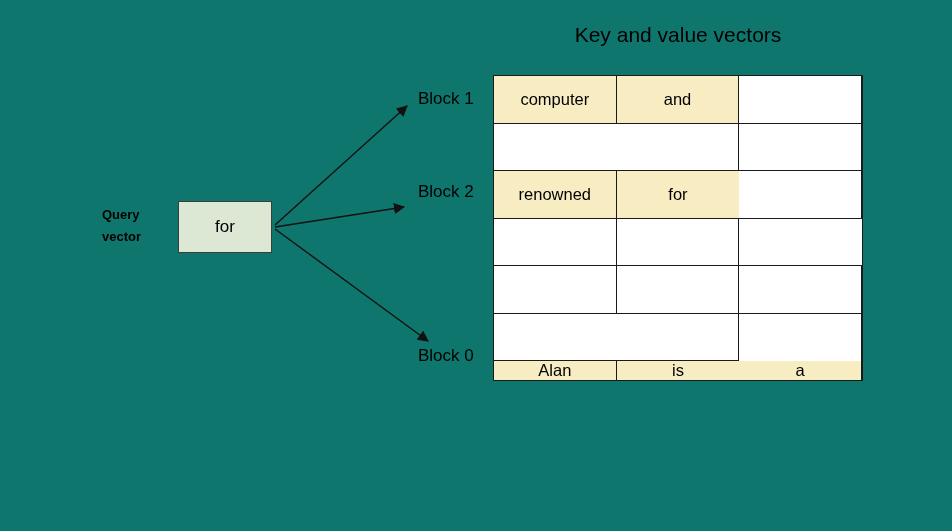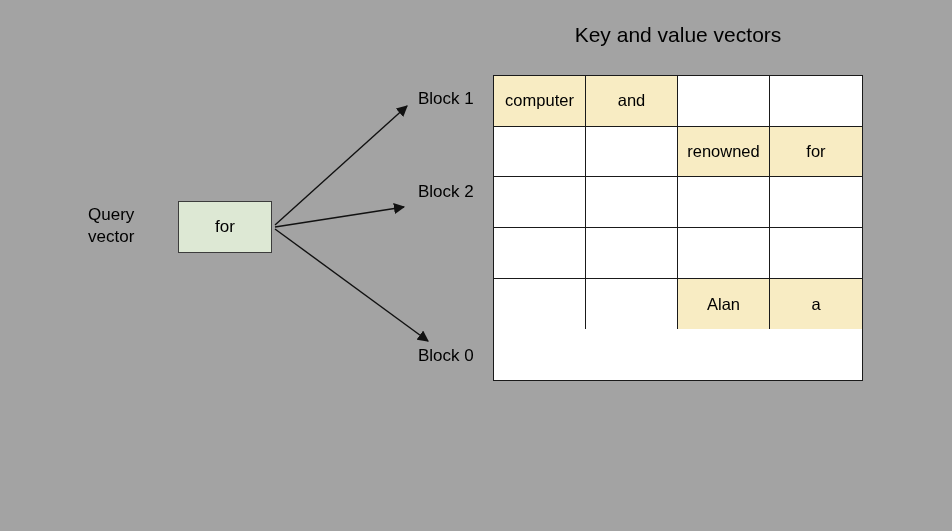--- a/index.html
+++ b/index.html
@@ -1,40 +1,41 @@
 <!DOCTYPE html>
 <html style="--cell-fill: #f8ecc3; --query-fill: #dde8d4; --arrow: #111111;"><head>
 <meta charset="utf-8">
 <style>
   html, body { margin: 0; padding: 0; background: #fff; }
   .canvas {
     position: relative;
     width: 952px;
     height: 531px;
-    background: #a3a3a3;
+    background: #0f766e;
     font-family: "Liberation Sans", sans-serif;
     color: #000;
     overflow: hidden;
   }
   .title {
     position: absolute;
     left: 493px;
     top: 23px;
     width: 370px;
     text-align: center;
     font-size: 21px;
     line-height: 24px;
   }
   .query-label {
     position: absolute;
-    left: 88px;
+    left: 102px;
     top: 204px;
-    font-size: 17px;
+    font-size: 13px;
     line-height: 22px;
     white-space: pre-line;
+    font-weight: bold;
   }
   .query-box {
     position: absolute;
     left: 178px;
     top: 201px;
     width: 94px;
     height: 52px;
     box-sizing: border-box;
     background: var(--query-fill, #dde8d4);
     border: 1.5px solid #3c3c3c;
@@ -62,21 +63,21 @@
   .block-label.b2 { top: 182px; }
   .block-label.b0 { top: 346px; }
   .kv-table {
     position: absolute;
     left: 493px;
     top: 75px;
     width: 370px;
     height: 306px;
     box-sizing: border-box;
     display: grid;
-    grid-template-columns: repeat(4, 1fr);
+    grid-template-columns: repeat(3, 1fr);
     grid-template-rows: repeat(6, 1fr);
     border: 1.5px solid #1a1a1a;
     background: #ffffff;
   }
   .t-cell {
     border-right: 1px solid #1a1a1a;
     border-bottom: 1px solid #1a1a1a;
     display: flex;
     align-items: center;
     justify-content: center;
@@ -132,16 +133,17 @@
       <div class="t-cell"></div>
       <div class="t-cell"></div>
       <div class="t-cell"></div>
       <div class="t-cell"></div>
       <div class="t-cell"></div>
       <div class="t-cell"></div>
       <div class="t-cell"></div>
       <div class="t-cell"></div>
       <div class="t-cell"></div>
       <div class="t-cell filled">Alan</div>
+      <div class="t-cell filled">is</div>
       <div class="t-cell filled">a</div>
     </div>
 
 </div>
 
 </body></html>

